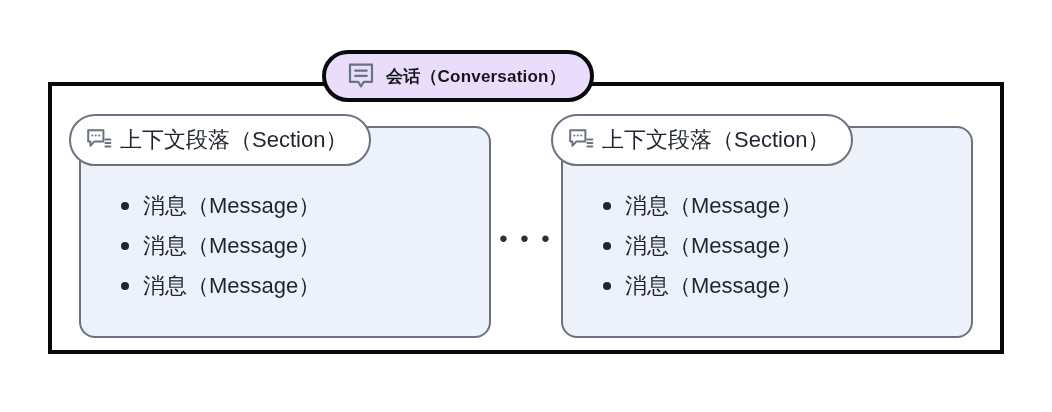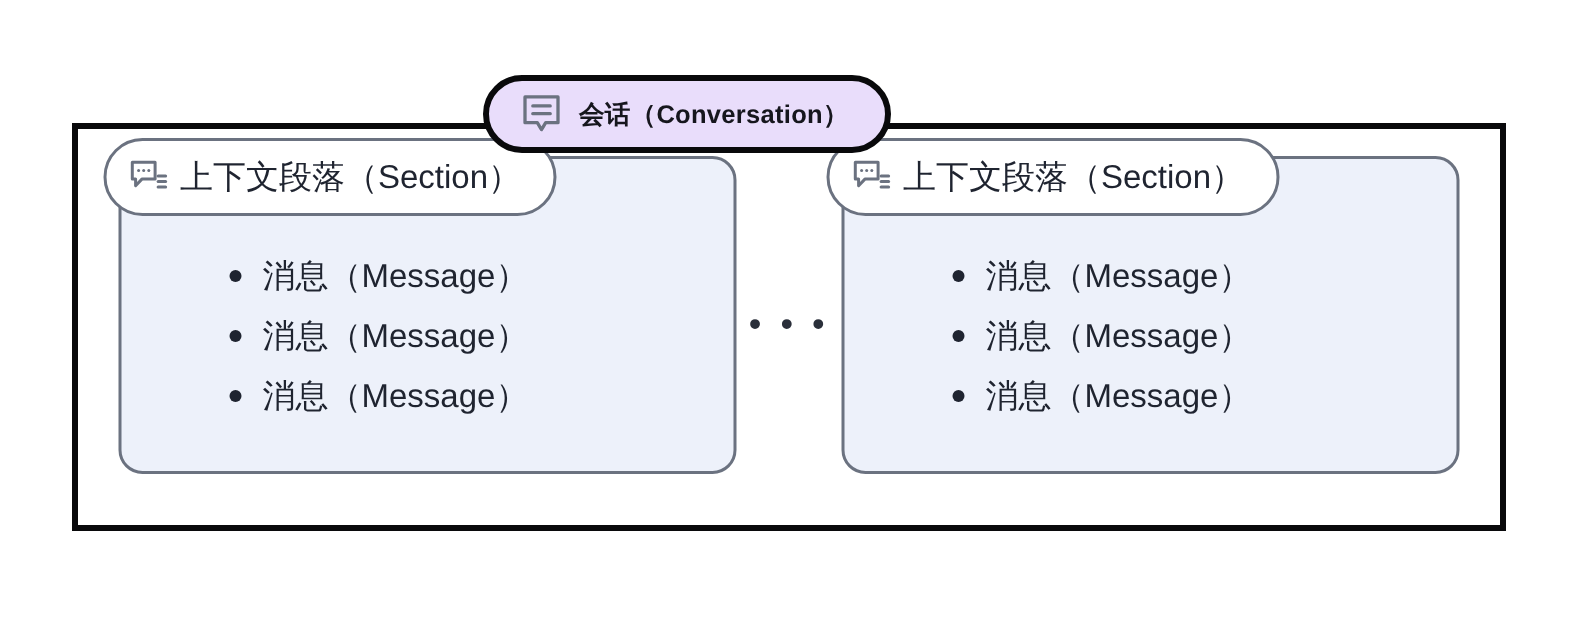--- a/index.html
+++ b/index.html
@@ -54,21 +54,21 @@
     font-weight: bold;
     letter-spacing: 0.2px;
     white-space: nowrap;
     color: #16161d;
   }
 
   
   .sections-row {
     position: absolute;
     left: 48px;
-    top: 74px;
+    top: 96px;
     width: 956px;
     height: 272px;
     display: flex;
     align-items: center;
     justify-content: center;
     gap: 0;
     z-index: 2;
   }
 
   .section-card {
@@ -103,21 +103,21 @@
     white-space: nowrap;
     color: #1f2430;
   }
 
   .message-list {
     position: absolute;
     left: 0;
     right: 0;
     top: 58px;
     margin: 0;
-    padding: 0 0 0 72px;
+    padding: 0 0 0 40px;
     list-style: none;
   }
   .message-item {
     display: flex;
     align-items: center;
     gap: 14px;
     height: 40px;
     font-size: 22px;
     color: #1f2430;
     white-space: nowrap;

